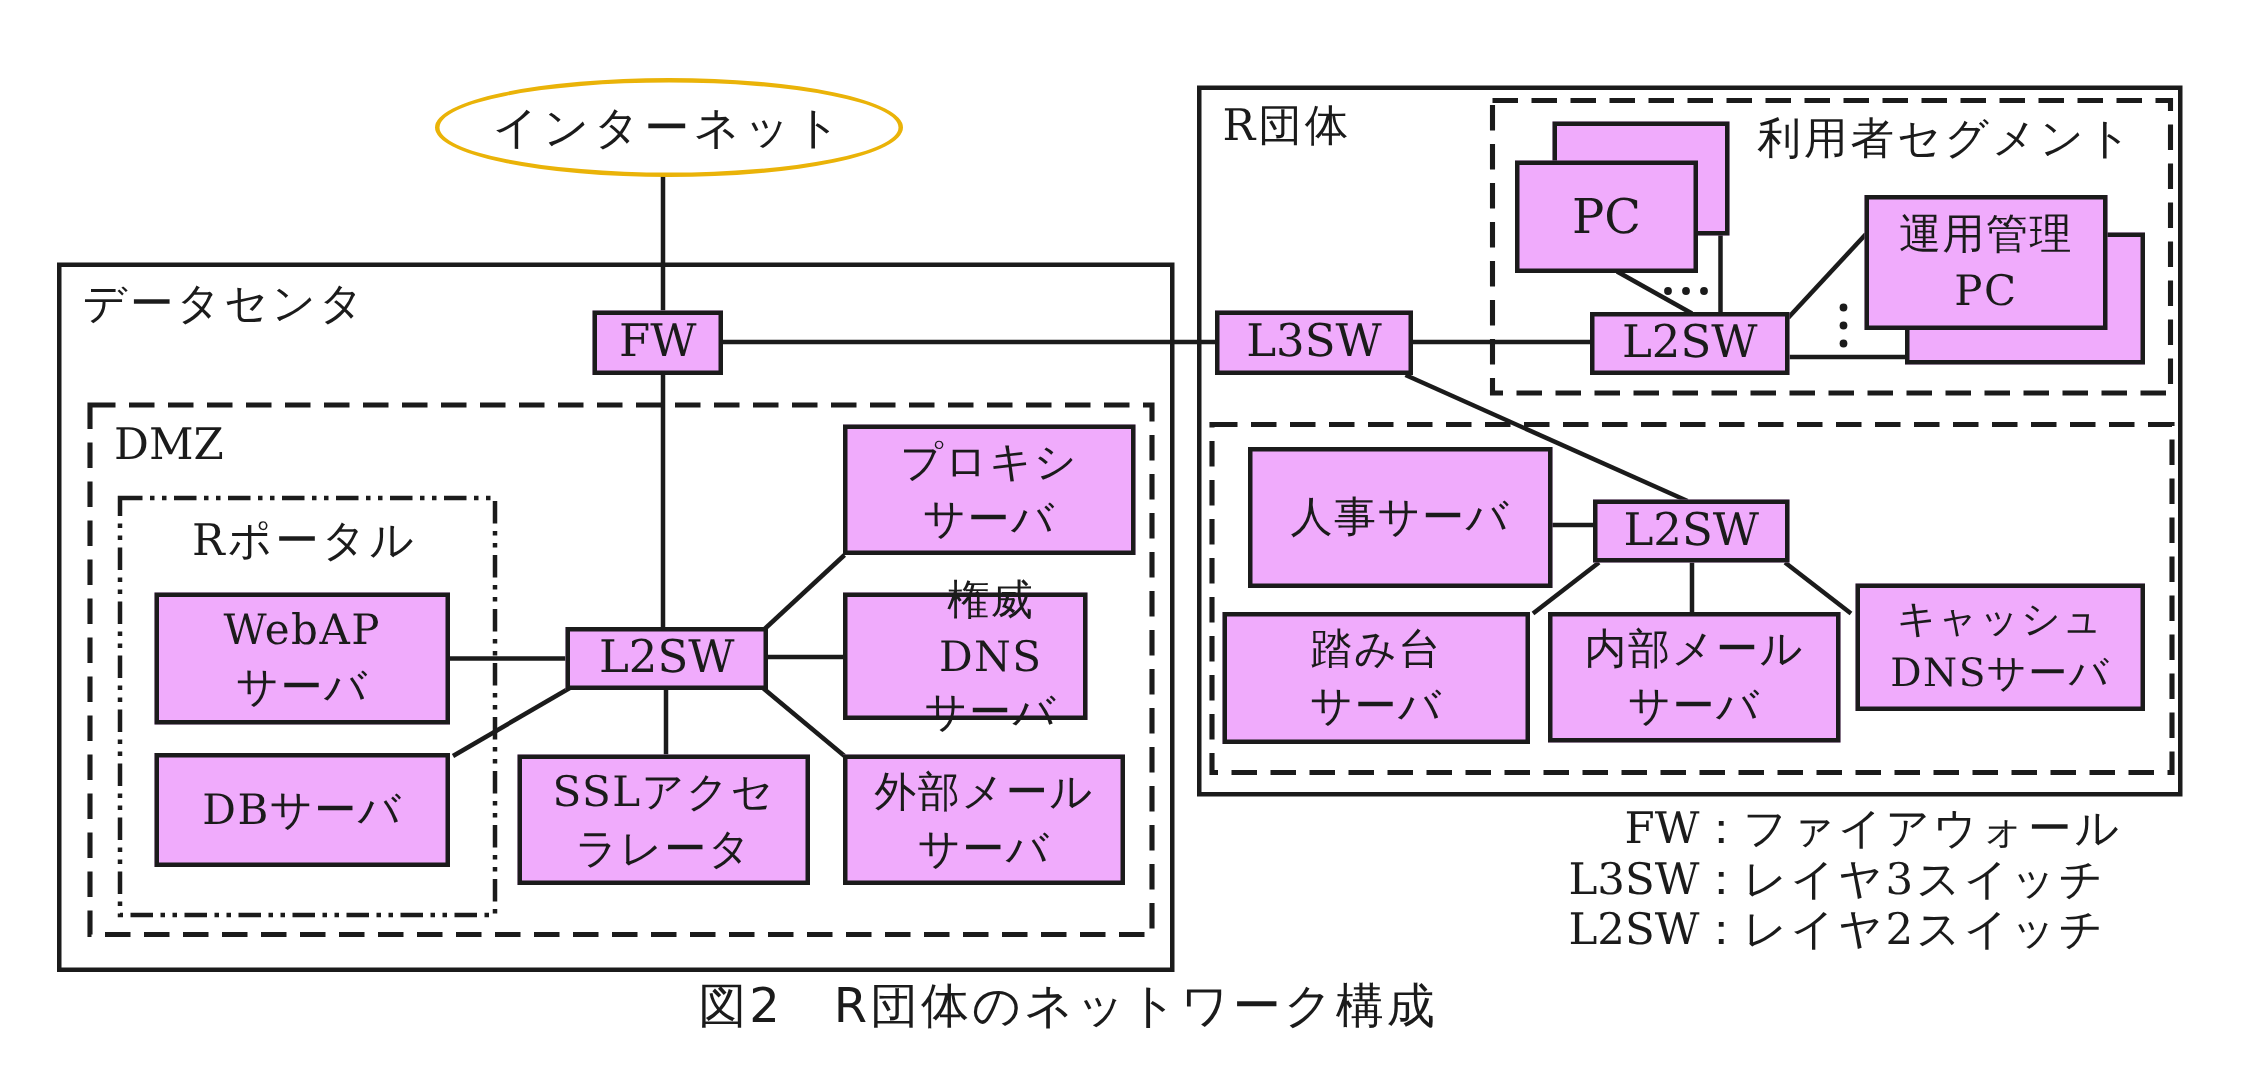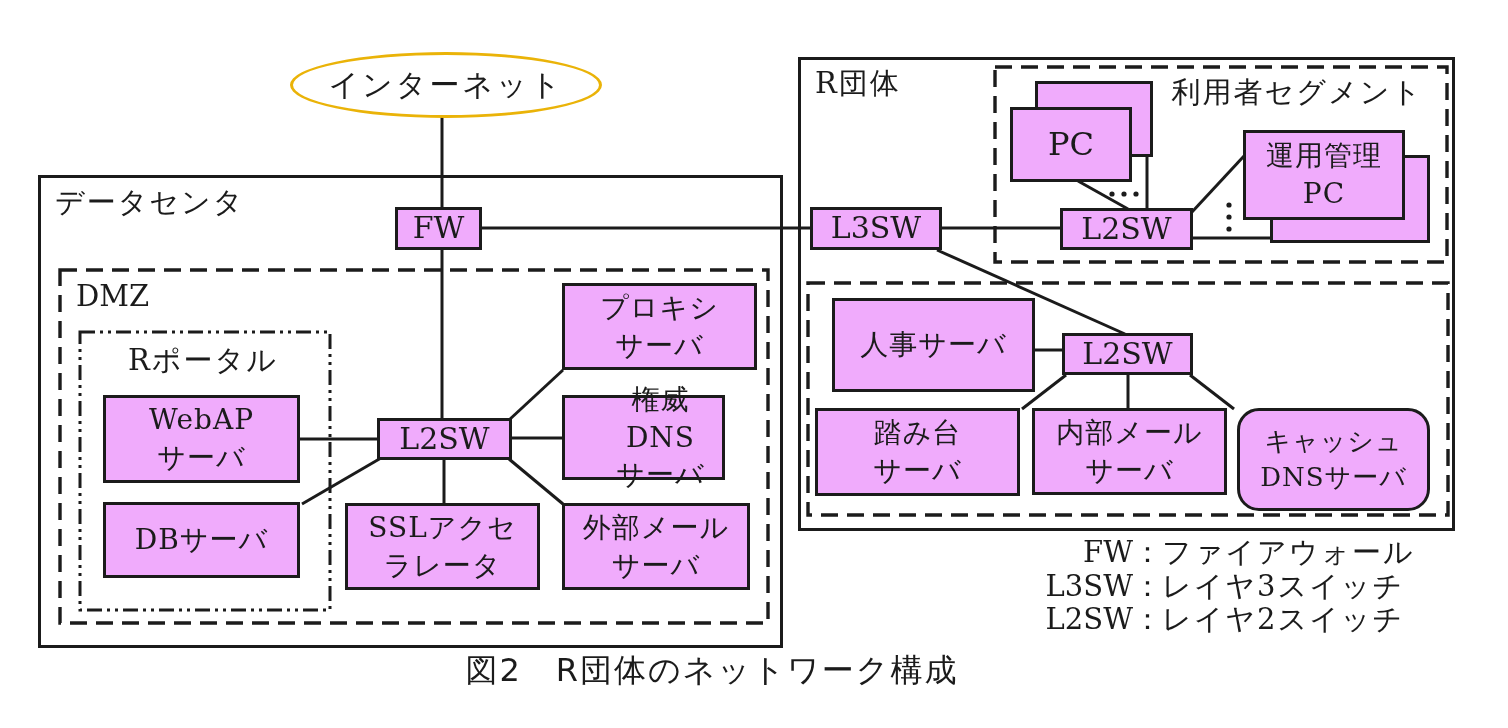--- a/index.html
+++ b/index.html
@@ -114,21 +114,21 @@
   <div class="node" style="left:1243px;top:130px;width:162px;height:90px;">運用管理
 PC</div>
   <div class="node sw" style="left:1060px;top:208px;width:133px;height:42px;">L2SW</div>
 
   <div class="node small" style="left:815px;top:298px;width:203px;height:94px;font-size:28px;margin-left:17px;">人事サーバ</div>
   <div class="node sw" style="left:1062px;top:333px;width:131px;height:42px;">L2SW</div>
   <div class="node" style="left:815px;top:408px;width:205px;height:88px;">踏み台
 サーバ</div>
   <div class="node" style="left:1032px;top:408px;width:195px;height:87px;">内部メール
 サーバ</div>
-  <div class="node small" style="left:1237px;top:408px;width:193px;height:103px;border-radius:22px;">キャッシュ
+  <div class="node small" style="left:1237px;top:389px;width:193px;height:85px;">キャッシュ
 DNSサーバ</div>
 
   <div class="legend">
     <div class="legend-row">
       <span class="lg-term">FW</span>
         <span class="lg-sep">：</span>
         <span class="lg-desc">ファイアウォール</span>
     </div>
     <div class="legend-row">
       <span class="lg-term">L3SW</span>

